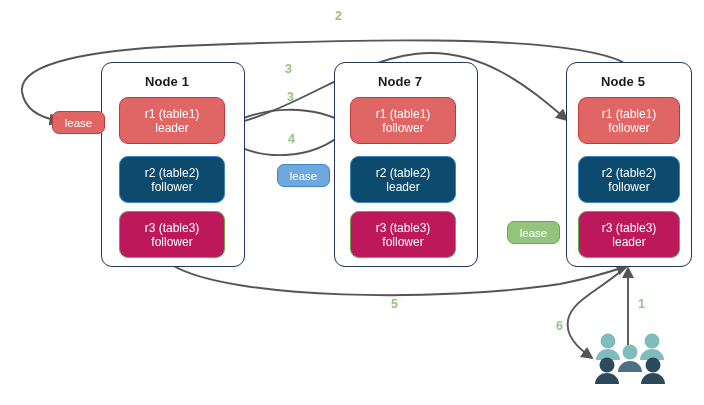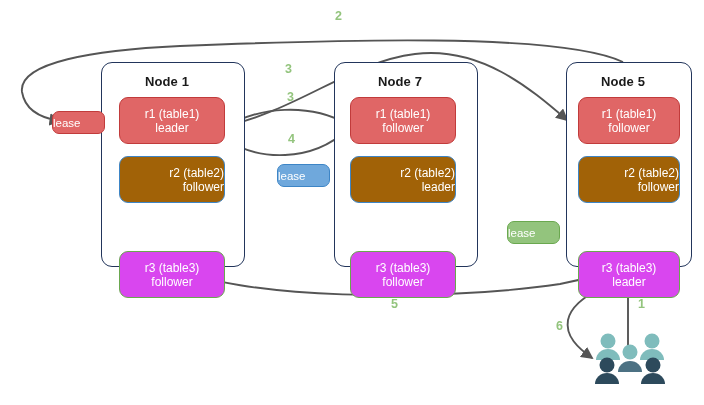--- a/index.html
+++ b/index.html
@@ -50,28 +50,29 @@
     display: flex;
     flex-direction: column;
     align-items: center;
     justify-content: center;
     color: #ffffff;
     font-size: 12px;
     line-height: 14px;
     text-align: center;
   }
   .replica.red    { background: #e06666; border: 1.6px solid #c13b3b; }
-  .replica.blue   { background: #a16207; border: 1.6px solid #3d85c6; align-items: flex-end; }
-  .replica.green  { background: #d946ef; border: 1.6px solid #6aa84f; margin-top: 40px; }
+  .replica.blue   { background: #0c4a6e; border: 1.6px solid #3d85c6; }
+  .replica.green  { background: #be185d; border: 1.6px solid #6aa84f; }
   .lease {
     position: absolute;
     box-sizing: border-box;
     border-radius: 7px;
     display: flex;
     align-items: center;
+    justify-content: center;
     color: #ffffff;
     font-size: 11.5px;
   }
   .lease.red   { background: #e06666; border: 1.6px solid #c13b3b; }
   .lease.blue  { background: #6fa8dc; border: 1.6px solid #3d85c6; }
   .lease.green { background: #93c47d; border: 1.6px solid #6aa84f; }
   .edge-label {
     position: absolute;
     font-size: 12.5px;
     font-weight: bold;

